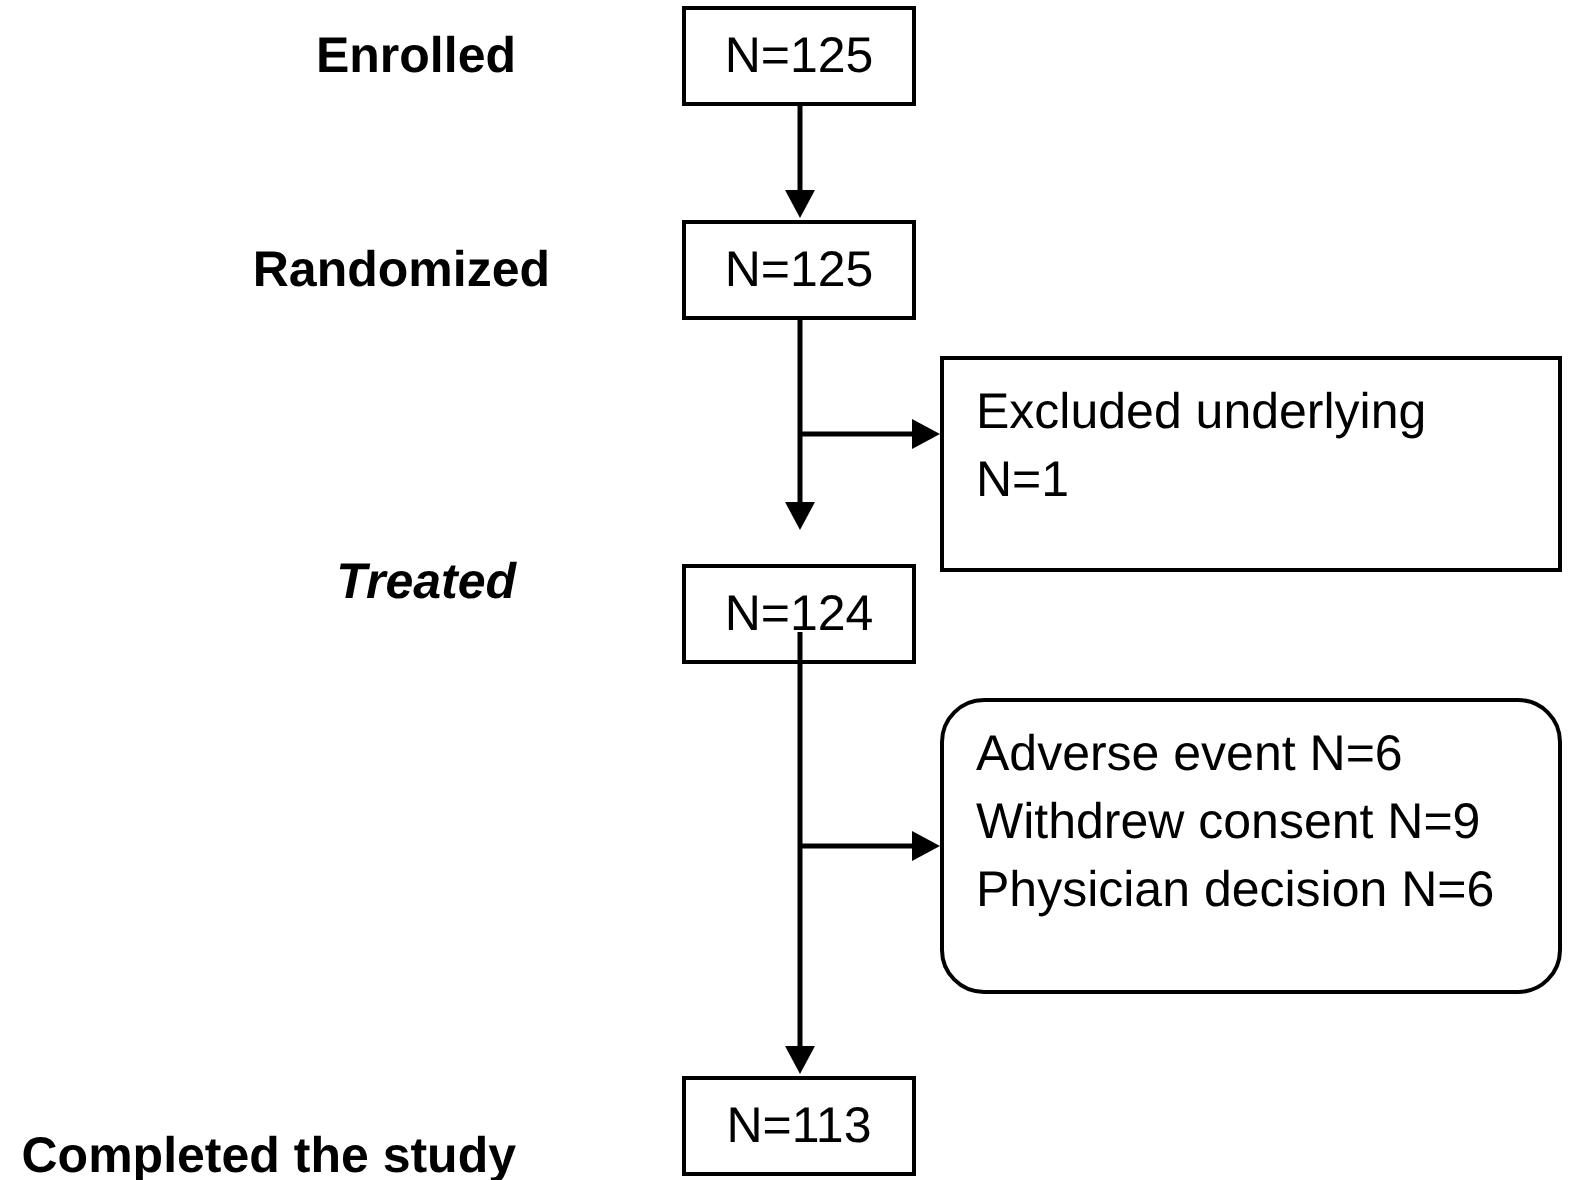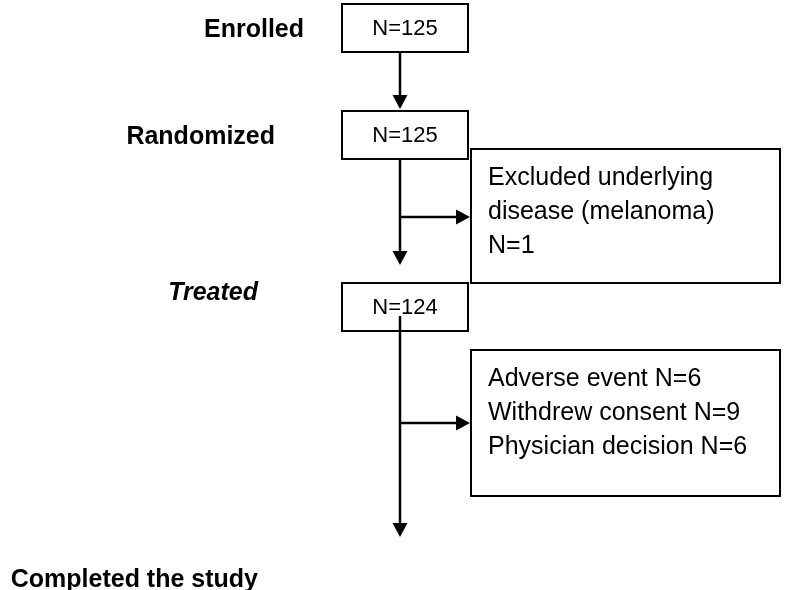--- a/index.html
+++ b/index.html
@@ -22,28 +22,28 @@
     text-align: right;
     font-size: 25px;
     font-weight: bold;
     line-height: 25px;
     white-space: nowrap;
     color: #000000;
   }
   .stage-box {
     position: absolute;
     left: 341px;
-    width: 128px;
+    width: 117px;
     height: 50px;
     border: 2px solid #000000;
     background: #ffffff;
     display: flex;
     align-items: center;
     justify-content: center;
-    font-size: 22px;
+    font-size: 25px;
     color: #000000;
   }
   .exclusion-box {
     position: absolute;
     left: 470px;
     width: 311px;
     border: 2px solid #000000;
     background: #ffffff;
     padding: 9px 10px 0 16px;
     font-size: 25px;
@@ -59,41 +59,43 @@
     pointer-events: none;
   }
   .arrow-layer line { stroke: #000000; stroke-width: 2.5; }
   .arrow-layer polygon { fill: #000000; }
 </style>
 </head>
 <body>
 
 <div class="canvas">
 
-  <div class="stage-label" style="top:16px;margin-left:46px;">Enrolled</div>
+  <div class="stage-label" style="top:16px;">Enrolled</div>
   <div class="stage-label" style="top:123px;margin-left:17px;">Randomized</div>
   <div class="stage-label" style="top:279px;font-style:italic;">Treated</div>
   <div class="stage-label" style="top:550px;margin-top:16px;">Completed the study</div>
 
   <div class="stage-box" style="top:3px;">
     <span>N=125</span>
   </div>
   <div class="stage-box" style="top:110px;">
     <span>N=125</span>
   </div>
   <div class="stage-box" style="top:282px;">
     <span>N=124</span>
   </div>
+  <div class="stage-box" style="top:538px;">
+    <span>N=113</span>
+  </div>
 
-  <div class="exclusion-box" style="top:148px; height:136px;">
+  <div class="exclusion-box" style="top:178px; height:108px;">
     <div>Excluded underlying</div>
-    <div>disease (melanoma)</div>
     <div>N=1</div>
   </div>
-  <div class="exclusion-box" style="top:349px; height:148px;">
+  <div class="exclusion-box" style="top:349px; height:148px;border-radius:22px;">
     <div>Adverse event N=6</div>
     <div>Withdrew consent N=9</div>
     <div>Physician decision N=6</div>
   </div>
 
   <svg class="arrow-layer" viewBox="0 0 786 590" xmlns="http://www.w3.org/2000/svg">
 
     <g>
       <line x1="400" y1="53" x2="400" y2="96"></line>
       <polygon points="400,109 392.5,95 407.5,95"></polygon>

